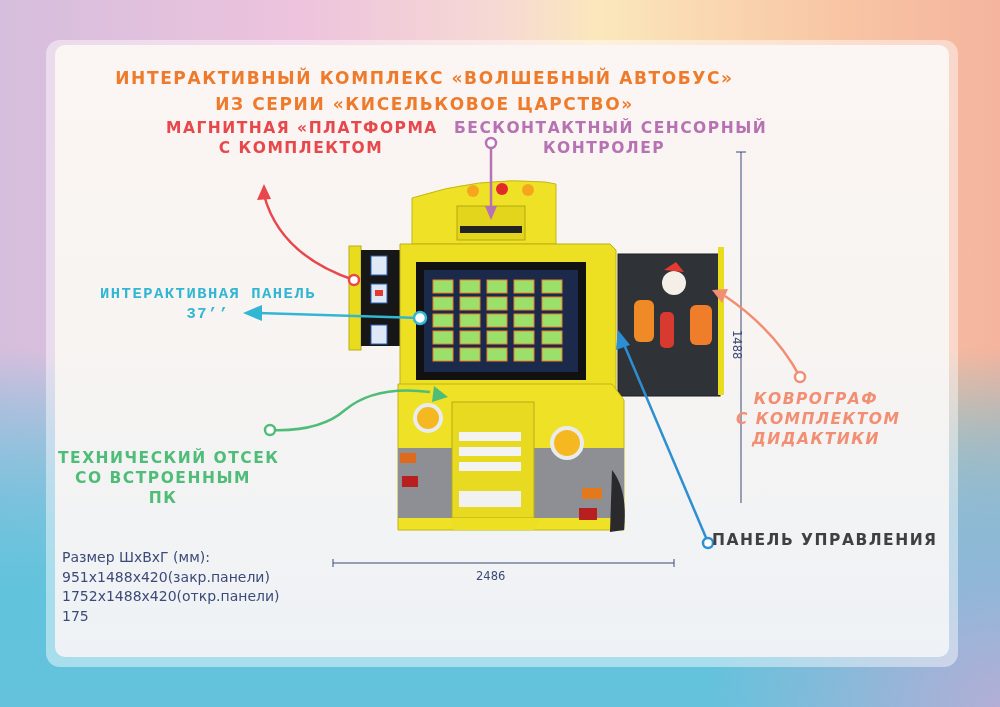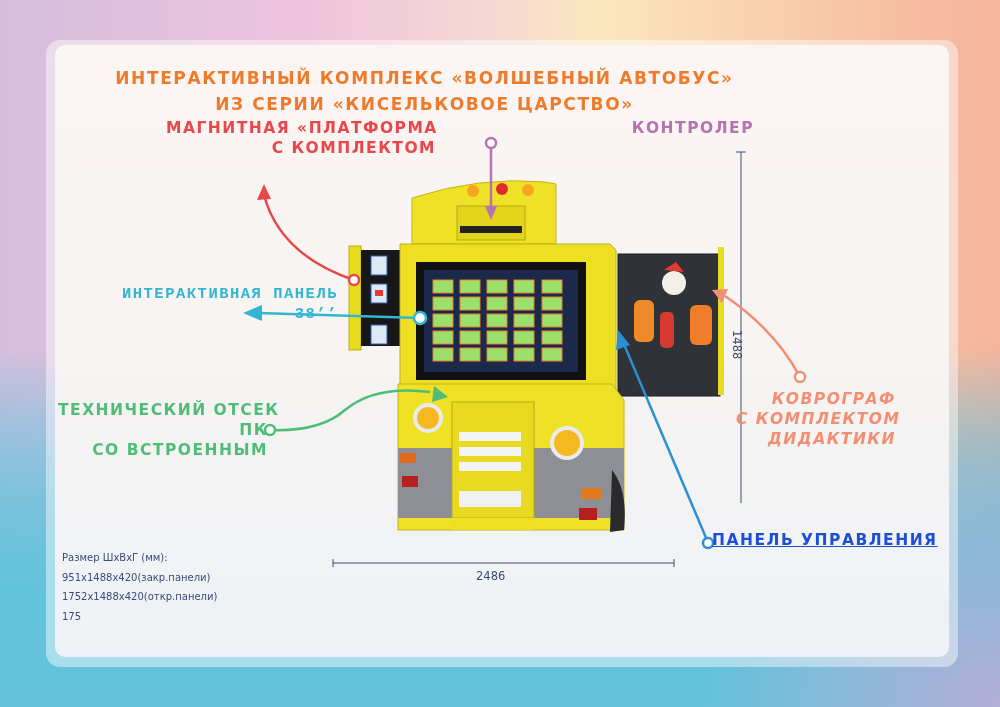--- a/index.html
+++ b/index.html
@@ -10,24 +10,24 @@
   .bg-bottom{position:absolute;left:0;right:0;bottom:0;height:360px;
     background:linear-gradient(180deg,rgba(95,194,220,0) 0%,#61c3dc 70%,#64c2dc 100%);}
   .bg-br{position:absolute;right:0;bottom:0;width:300px;height:300px;
     background:radial-gradient(circle at 100% 100%,#b3aed6 0%,rgba(179,174,214,0) 70%);}
   .card-outer{position:absolute;left:46px;top:40px;width:912px;height:627px;border-radius:14px;
     background:rgba(255,255,255,0.45);}
   .card{position:absolute;left:55px;top:45px;width:894px;height:612px;border-radius:10px;
     background:linear-gradient(180deg,#fbf5f3 0%,#f7f4f2 50%,#eef2f6 100%);}
   .title{position:absolute;left:0;width:849px;text-align:center;color:#ee7b2b;font-weight:bold;
     font-size:17px;letter-spacing:1.6px;}
-  .lbl{position:absolute;font-weight:bold;font-size:15.5px;letter-spacing:1.5px;line-height:20px;text-align:right;white-space:nowrap;}
-  .red{color:#e8474b;} .purple{color:#b672b2;} .cyan{color:#33b6d4;font-family:Liberation Mono, monospace;} .green{color:#4fbd78;}
-  .salmon{color:#f28e72;font-style:italic;} .blue{color:#1d4ed8;text-decoration:underline;}
-  .specs{position:absolute;left:62px;top:548px;color:#3c4a78;font-size:10px;line-height:19.5px;}
+  .lbl{position:absolute;font-weight:bold;font-size:15.5px;letter-spacing:1.5px;line-height:20px;text-align:center;white-space:nowrap;}
+  .red{color:#e8474b;} .purple{color:#b672b2;} .cyan{color:#33b6d4;font-family:Liberation Mono, monospace;} .green{color:#4fbd78;margin-top:48px;}
+  .salmon{color:#f28e72;font-style:italic;} .blue{color:#404040;}
+  .specs{position:absolute;left:62px;top:548px;color:#3c4a78;font-size:14px;line-height:19.5px;}
   .dim{position:absolute;color:#3c4a78;font-size:11.5px;}
   svg{position:absolute;left:0;top:0;}
 </style>
 </head>
 <body>
 
 <div class="bg-bottom"></div>
 <div class="bg-br"></div>
 <div class="card-outer"></div>
 <div class="card"></div>
@@ -135,30 +135,31 @@
   <line x1="707" y1="540" x2="623" y2="342" stroke="#2d8fd3" stroke-width="2.5"></line>
   <polygon points="618,330 630,345 616,350" fill="#2d8fd3"></polygon>
   <circle cx="708" cy="543" r="5" fill="#fff" stroke="#2d8fd3" stroke-width="2.5"></circle>
 </svg>
 
 <div class="lbl red" style="left:166px;top:118px;width:270px">
   <div>МАГНИТНАЯ «ПЛАТФОРМА</div>
   <div>С КОМПЛЕКТОМ</div>
 </div>
 <div class="lbl purple" style="left:454px;top:118px;width:300px">
+  <div>БЕСКОНТАКТНЫЙ СЕНСОРНЫЙ</div>
   <div>КОНТРОЛЕР</div>
 </div>
 <div class="lbl cyan" style="left:78px;top:284px;width:260px">
   <div>ИНТЕРАКТИВНАЯ ПАНЕЛЬ</div>
-  <div>38’’</div>
+  <div>37’’</div>
 </div>
 <div class="lbl green" style="left:58px;top:400px;width:210px">
   <div>ТЕХНИЧЕСКИЙ ОТСЕК</div>
+  <div>СО ВСТРОЕННЫМ</div>
   <div>ПК</div>
-  <div>СО ВСТРОЕННЫМ</div>
 </div>
 <div class="lbl salmon" style="left:736px;top:389px;width:160px">
   <div>КОВРОГРАФ</div>
   <div>С КОМПЛЕКТОМ</div>
   <div>ДИДАКТИКИ</div>
 </div>
 <div class="lbl blue" style="left:712px;top:530px;width:200px">
   <div>ПАНЕЛЬ УПРАВЛЕНИЯ</div>
 </div>
 

